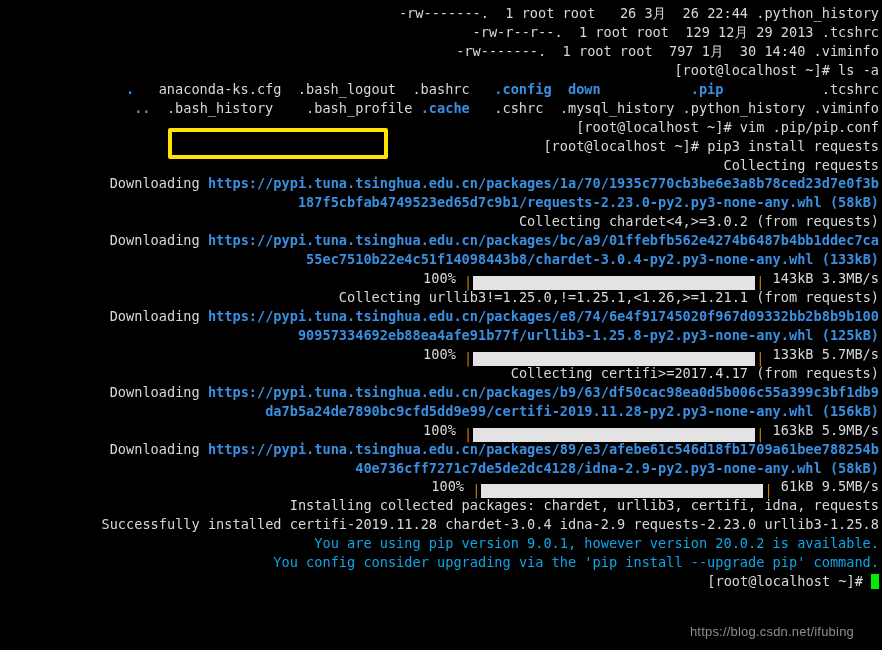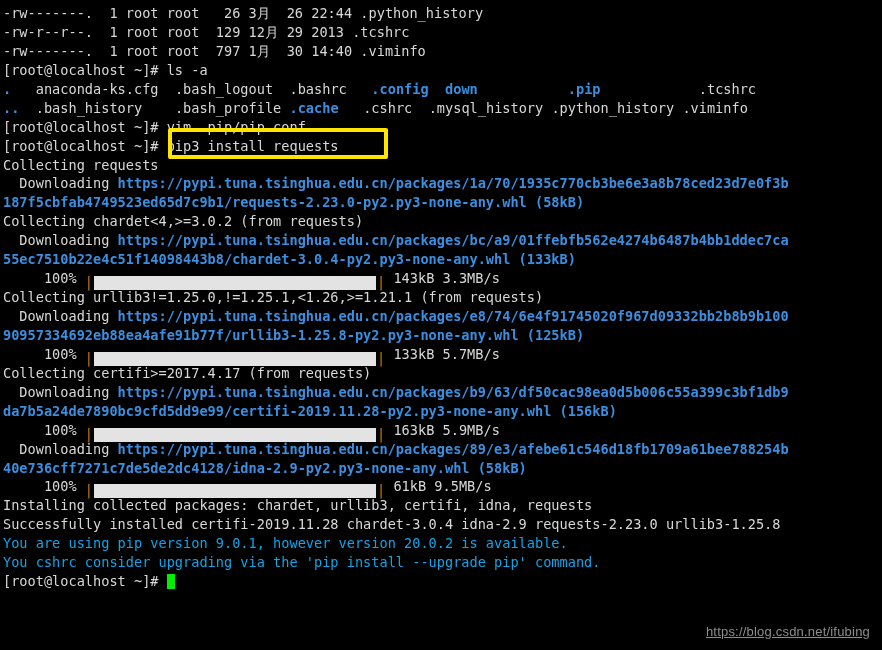--- a/index.html
+++ b/index.html
@@ -24,20 +24,21 @@
   #screen {
     position: absolute;
     left: 3px;
     top: 4px;
     width: 876px;
   }
   .ln {
     white-space: pre;
     height: 18.95px;
     line-height: 18.95px;
+    text-align: right;
   }
   
   .c-white  { color: #d8d8d8; }
   .c-blue   { color: #3a8fe0; font-weight: bold; }
   .c-yellow { color: #0ea5e9; }
 
   
   .pbar-wrap {
     display: inline-block;
     vertical-align: -4px;
@@ -71,27 +72,26 @@
     width: 220px;
     height: 31px;
     border: 4px solid #ffe400;
     border-radius: 2px;
     box-sizing: border-box;
     pointer-events: none;
   }
 
   #watermark {
     position: absolute;
-    right: 12px;
+    right: 28px;
     bottom: 8px;
     font-family: "Liberation Sans", sans-serif;
     font-size: 13px;
     color: #8d8d8d;
     letter-spacing: 0.2px;
-    text-decoration: underline;
   }
 </style>
 </head>
 <body>
 
 <div id="terminal">
   <div id="screen">
 
     <div class="ln c-white">-rw-------.  1 root root   26 3月  26 22:44 .python_history</div>
     <div class="ln c-white">-rw-r--r--.  1 root root  129 12月 29 2013 .tcshrc</div>
@@ -126,21 +126,21 @@
     <div class="ln c-blue">da7b5a24de7890bc9cfd5dd9e99/certifi-2019.11.28-py2.py3-none-any.whl (156kB)</div>
     <div class="ln"><span class="c-white">     </span><span class="c-white">100%</span><span class="c-white"> </span><span class="pbar-wrap"><span class="pipe">|</span><span class="pbar"></span><span class="pipe">|</span></span><span class="c-white"> </span><span class="c-white">163kB</span><span class="c-white"> </span><span class="c-white">5.9MB/s</span></div>
 
     <div class="ln"><span class="c-white">  Downloading </span><span class="c-blue">https://pypi.tuna.tsinghua.edu.cn/packages/89/e3/afebe61c546d18fb1709a61bee788254b</span></div>
     <div class="ln c-blue">40e736cff7271c7de5de2dc4128/idna-2.9-py2.py3-none-any.whl (58kB)</div>
     <div class="ln"><span class="c-white">     </span><span class="c-white">100%</span><span class="c-white"> </span><span class="pbar-wrap"><span class="pipe">|</span><span class="pbar"></span><span class="pipe">|</span></span><span class="c-white"> </span><span class="c-white">61kB</span><span class="c-white"> </span><span class="c-white">9.5MB/s</span></div>
 
     <div class="ln c-white">Installing collected packages: chardet, urllib3, certifi, idna, requests</div>
     <div class="ln c-white">Successfully installed certifi-2019.11.28 chardet-3.0.4 idna-2.9 requests-2.23.0 urllib3-1.25.8</div>
     <div class="ln c-yellow">You are using pip version 9.0.1, however version 20.0.2 is available.</div>
-    <div class="ln c-yellow">You cshrc consider upgrading via the 'pip install --upgrade pip' command.</div>
+    <div class="ln c-yellow">You config consider upgrading via the 'pip install --upgrade pip' command.</div>
 
     <div class="ln"><span class="c-white">[root@localhost ~]# </span><span class="cursor"></span></div>
 
   </div>
 
   <div id="annotation-box"></div>
 
   <div id="watermark">https://blog.csdn.net/ifubing</div>
 </div>
 

